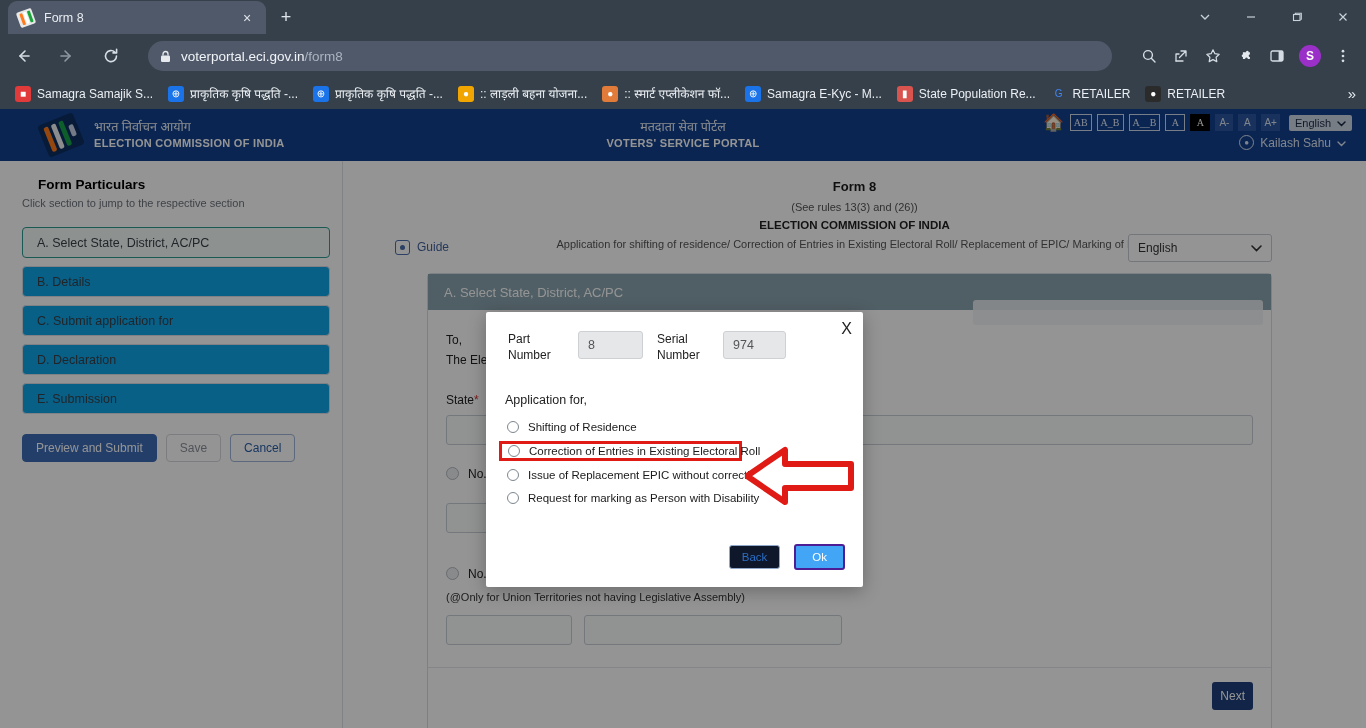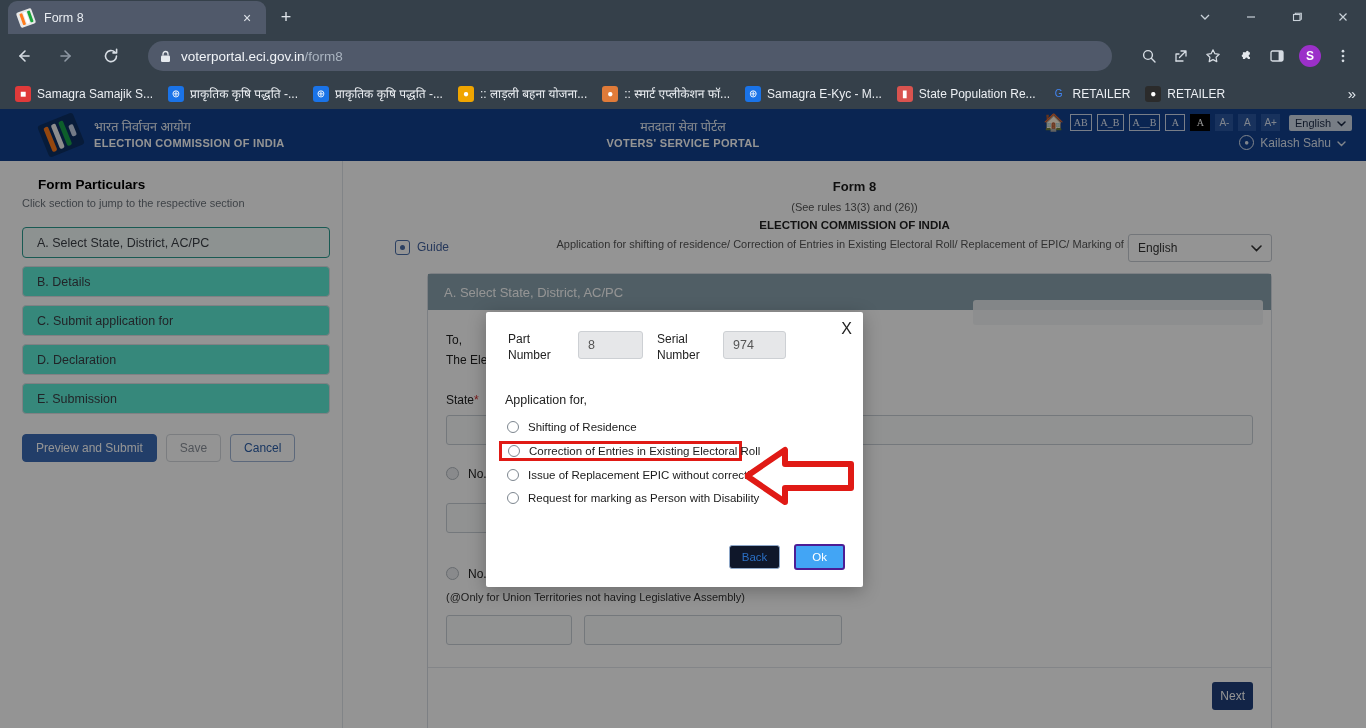--- a/index.html
+++ b/index.html
@@ -169,21 +169,21 @@
   .sidebar {
     width: 343px; background: #fff; border-right: 1px solid #dfe3e8;
     padding: 16px 12px 0 22px;
   }
   .sb-title { font-size: 13.5px; font-weight: bold; color: #000000; margin-left: 16px; }
   .sb-sub { font-size: 11px; color: #6c737b; margin-top: 5px; }
   .sb-list { margin-top: 18px; display: flex; flex-direction: column; gap: 8px; }
   .sb-item {
     height: 31px; border: 1px solid #dcdfe4; border-radius: 4px;
     display: flex; align-items: center; padding: 0 14px;
-    font-size: 12.5px; color: #3a3f45; cursor: pointer; background: #5eead4;
+    font-size: 12.5px; color: #3a3f45; cursor: pointer; background: #0ea5e9;
   }
   .sb-item.active { border: 1.5px solid #2b9b8f; background: #f3fbfa; }
   .sb-actions { margin-top: 20px; display: flex; gap: 9px; align-items: center; }
   .btn {
     font-size: 12px; border-radius: 4px; padding: 7px 13px;
     cursor: pointer; border: 1px solid transparent; line-height: 1;
   }
   .btn-primary { background: #3b6bb5; color: #fff; border-color:#3b6bb5; }
   .btn-outline-muted { background: #fff; color: #8a9099; border: 1px solid #d4d8dd; }
   .btn-outline { background: #fff; color: #2b5ea8; border: 1px solid #9fb4d4; }

